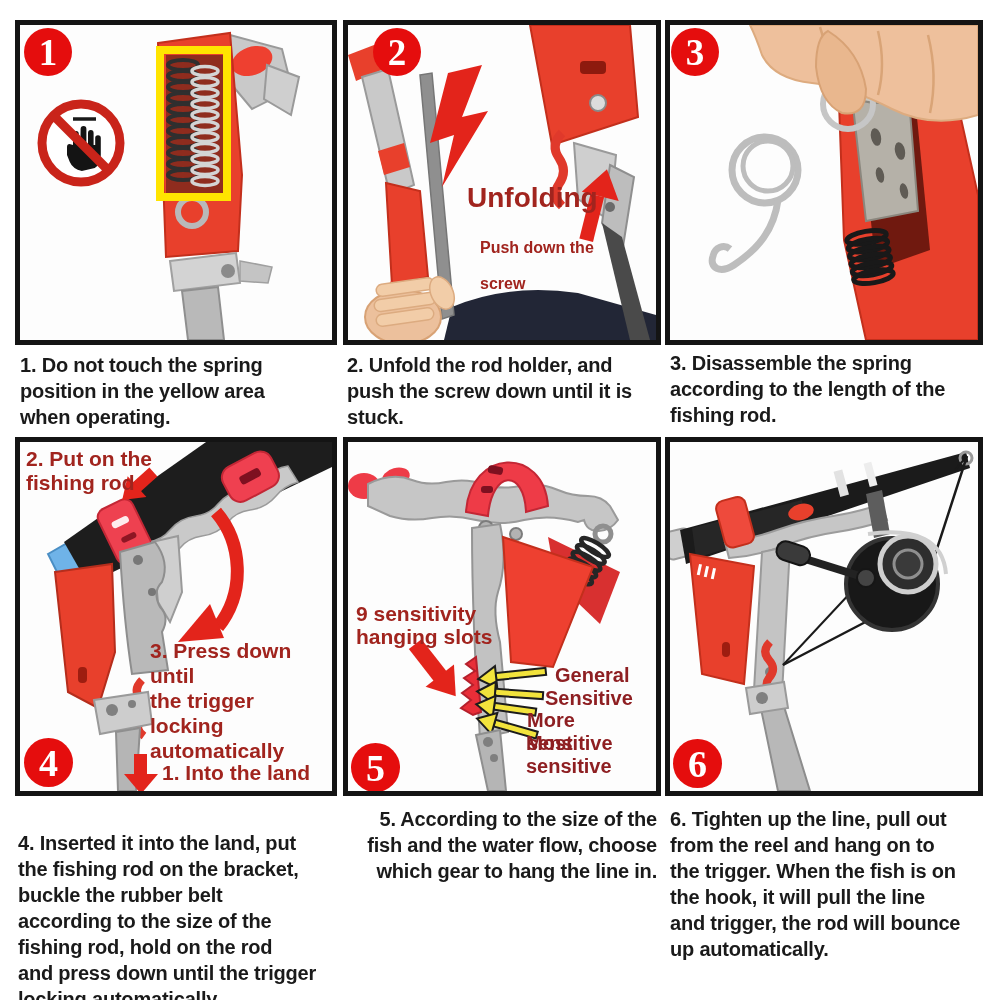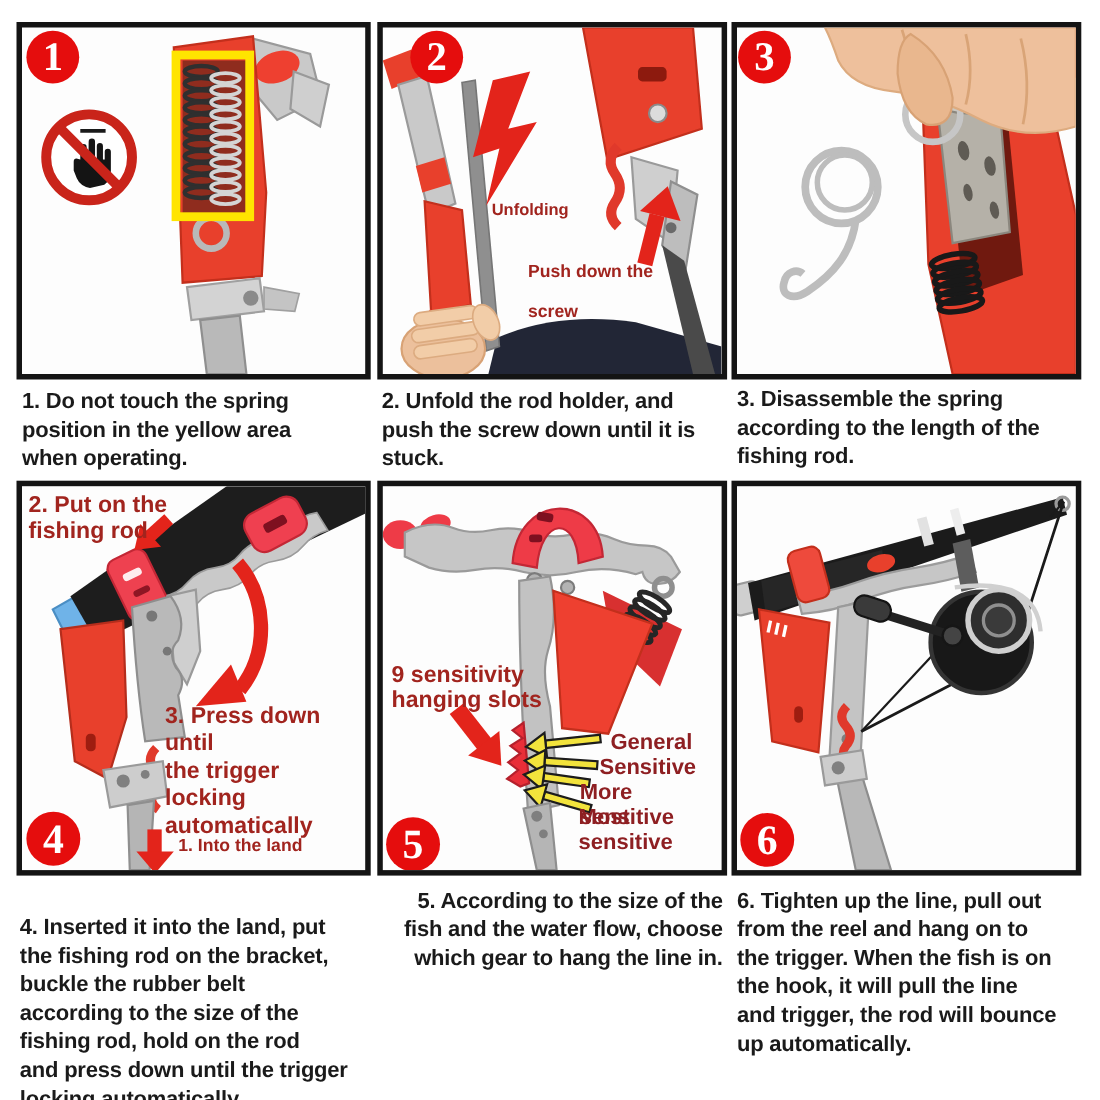--- a/index.html
+++ b/index.html
@@ -115,21 +115,21 @@
         <circle cx="253" cy="157" r="6" fill="#5f5f5f" stroke="#d0d0d0" stroke-width="1.5"></circle>
         <circle cx="262" cy="182" r="5" fill="#6a6a6a"></circle>
         <polygon points="254,198 274,212 302,315 282,315" fill="#4a4a4a"></polygon>
 
         <g transform="rotate(14 244 192)" fill="#e3241b">
           <rect x="237" y="170" width="14" height="46"></rect>
           <polygon points="228,170 266,170 247,142"></polygon>
         </g>
       </svg>
       <div class="badge sm" style="left:25px;top:3px;">2</div>
-      <div class="annot" style="left:99px;top:157px;font-size:15px;">Unfolding</div>
+      <div class="annot" style="left:119px;top:157px;font-size:28px;">Unfolding</div>
       <div class="annot" style="left:132px;top:205px;font-size:16px;line-height:36px;">Push down the
 screw</div>
     </div>
   </div>
   <div class="caption" style="left:347px;top:352px;width:310px;">2. Unfold the rod holder, and
 push the screw down until it is
 stuck.</div>
 
   <div class="frame" style="left:665px;top:20px;width:318px;height:325px;">
     <div class="photo">
@@ -232,21 +232,21 @@
           <rect x="114" y="312" width="13" height="22"></rect>
           <polygon points="104,332 138,332 121,352"></polygon>
         </g>
       </svg>
       <div class="badge lg" style="left:4px;top:296px;">4</div>
       <div class="annot" style="left:6px;top:5px;font-size:21px;line-height:24px;">2. Put on the
 fishing rod</div>
       <div class="annot" style="left:130px;top:196px;font-size:21px;line-height:25px;">3. Press down until
 the trigger locking
 automatically</div>
-      <div class="annot" style="left:142px;top:319px;font-size:16px;">1. Into the land</div>
+      <div class="annot" style="left:142px;top:319px;font-size:21px;">1. Into the land</div>
     </div>
   </div>
   <div class="caption" style="left:18px;top:806px;width:310px;margin-top:24px;">4. Inserted it into the land, put
 the fishing rod on the bracket,
 buckle the rubber belt
 according to the size of the
 fishing rod, hold on the rod
 and press down until the trigger
  locking automatically.</div>
 

